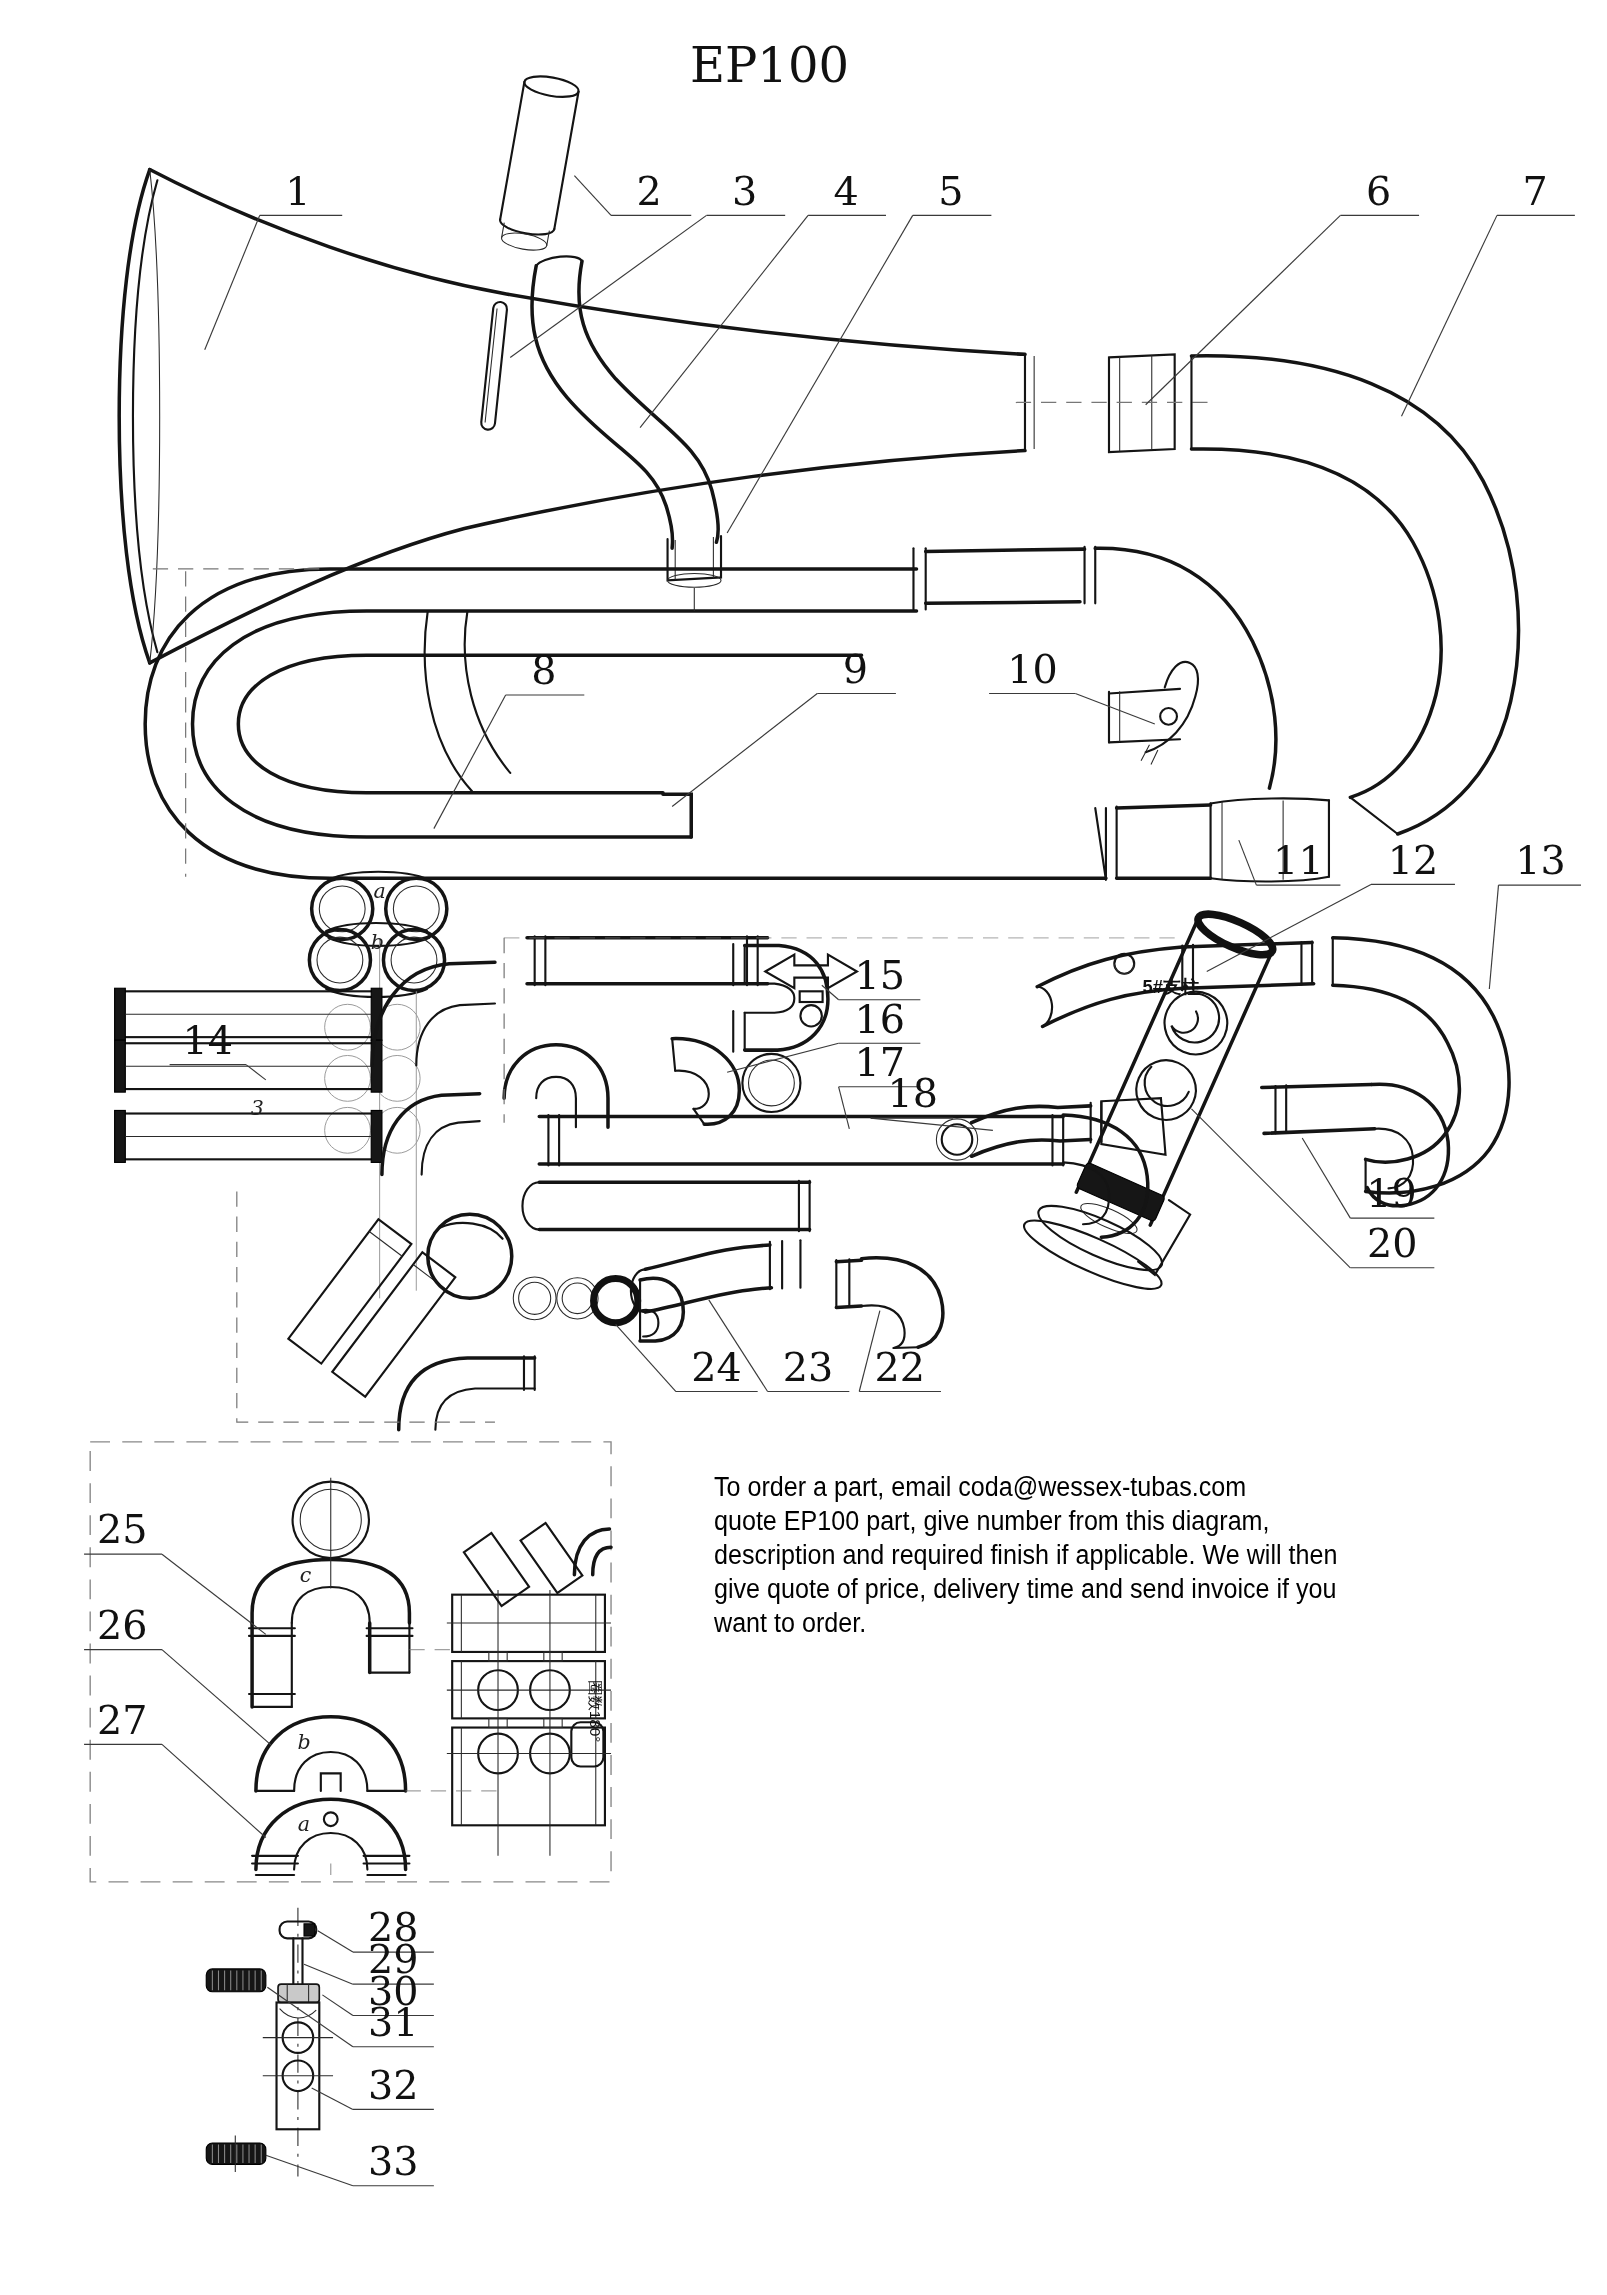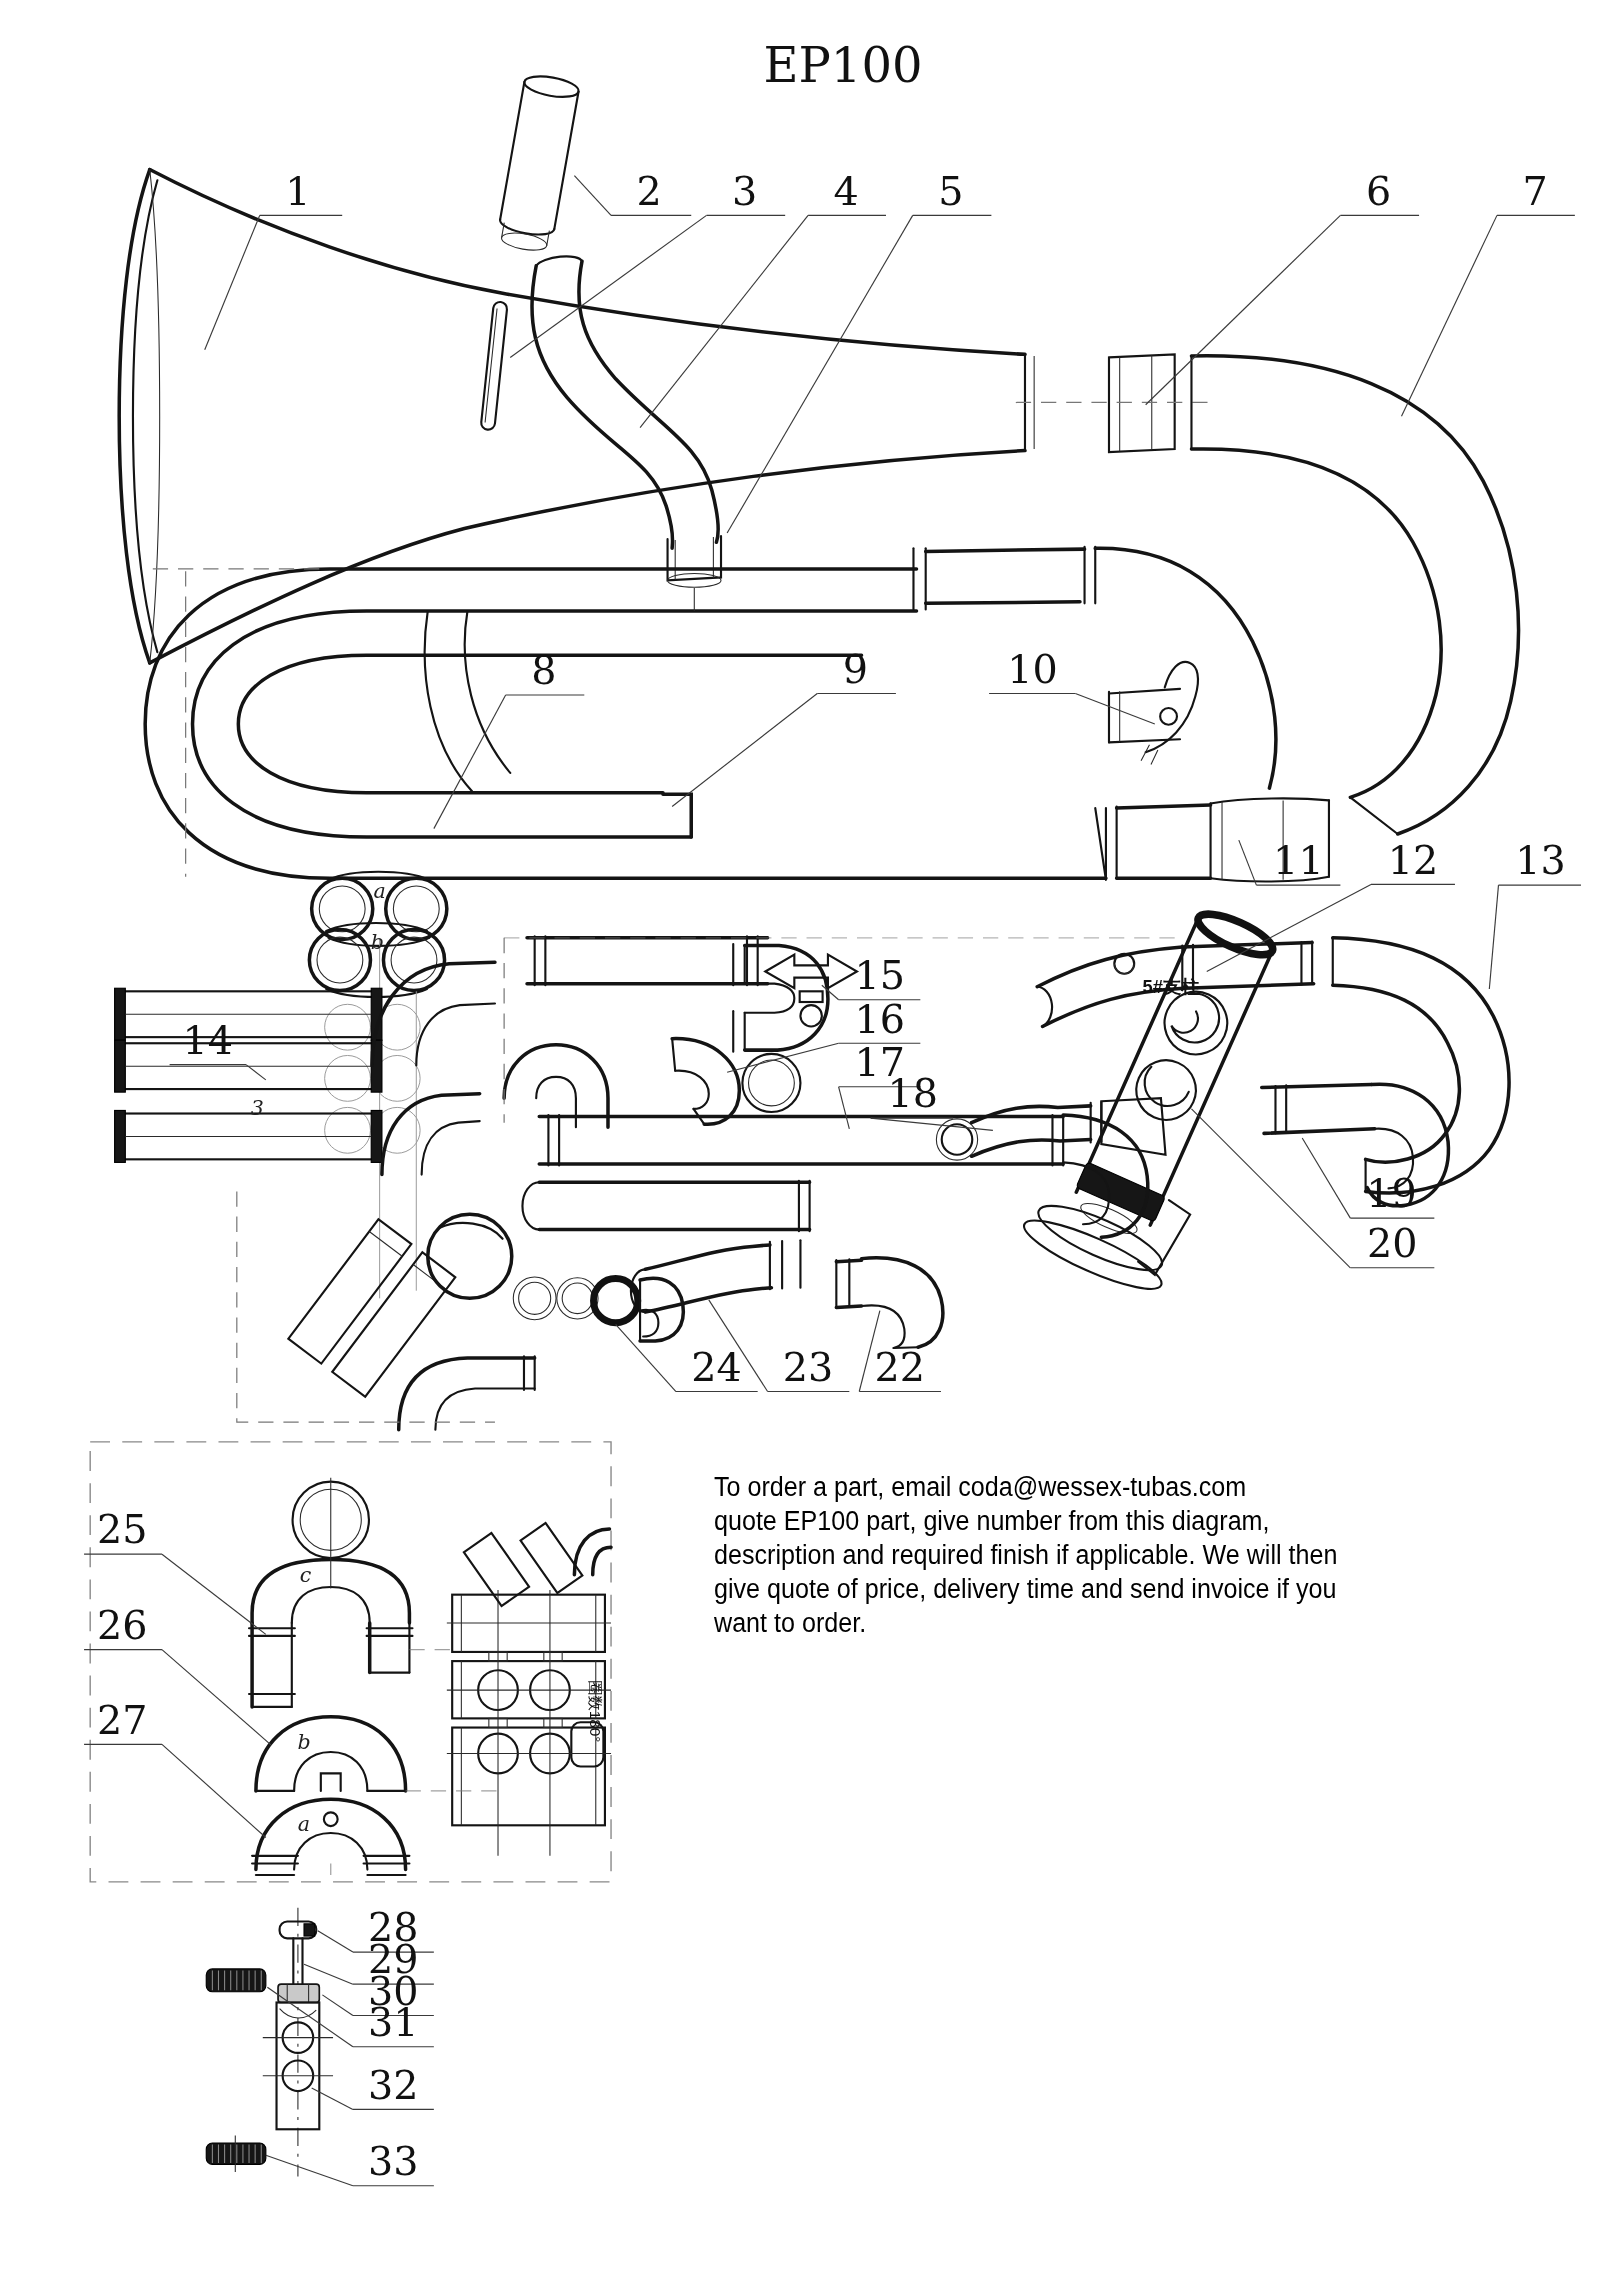--- a/index.html
+++ b/index.html
@@ -1,18 +1,18 @@
 <!DOCTYPE html>
 <html style="font-size:12.2px"><head>
 <meta charset="utf-8">
 <style>
   html,body{margin:0;padding:0;background:#ffffff;}
   #page{position:relative;width:1607px;height:2295px;background:#ffffff;overflow:hidden;
         font-family:"Liberation Sans",sans-serif;color:#111;}
-  #title{position:absolute;left:690px;top:37px;width:306px;text-align:center;
+  #title{position:absolute;left:690px;top:37px;width:306px;
          font-family:"DejaVu Serif","Liberation Serif",serif;font-size:48px;color:#111;}
   #note{position:absolute;left:714px;top:1470px;width:947px;
         font-size:27px;line-height:34px;color:#000;transform:scaleX(.93);transform-origin:left top;
         font-family:"Liberation Sans",sans-serif;}
   svg{position:absolute;left:0;top:0;}
   .t{fill:none;stroke:#141414;stroke-width:4.6;stroke-linecap:round;}
   .m{fill:none;stroke:#141414;stroke-width:2.8;stroke-linecap:round;}
   .th{fill:none;stroke:#2a2a2a;stroke-width:1.4;}
   .ph{fill:none;stroke:#9a9a9a;stroke-width:1.3;}
   .ld{fill:none;stroke:#3a3a3a;stroke-width:1.5;}

